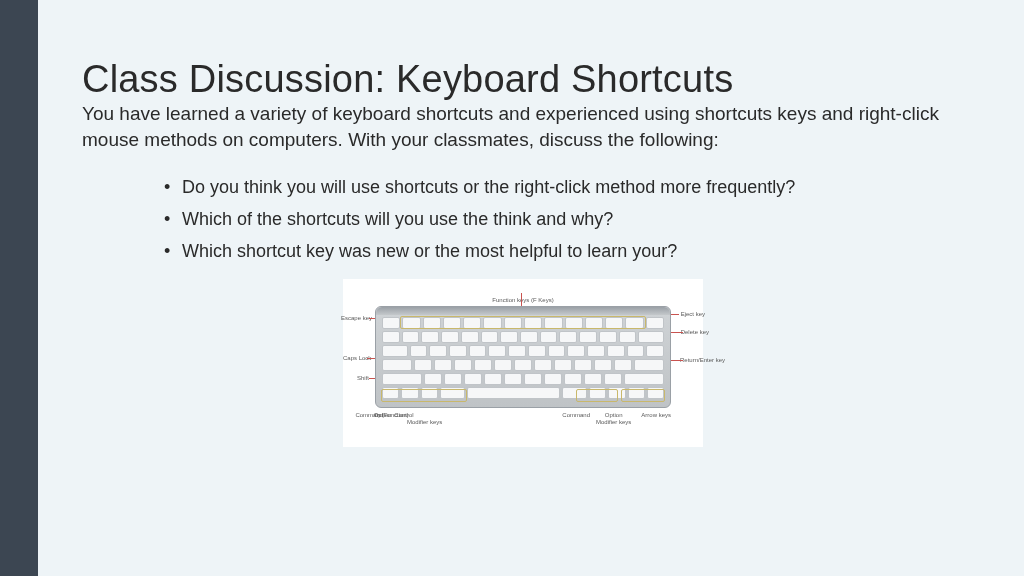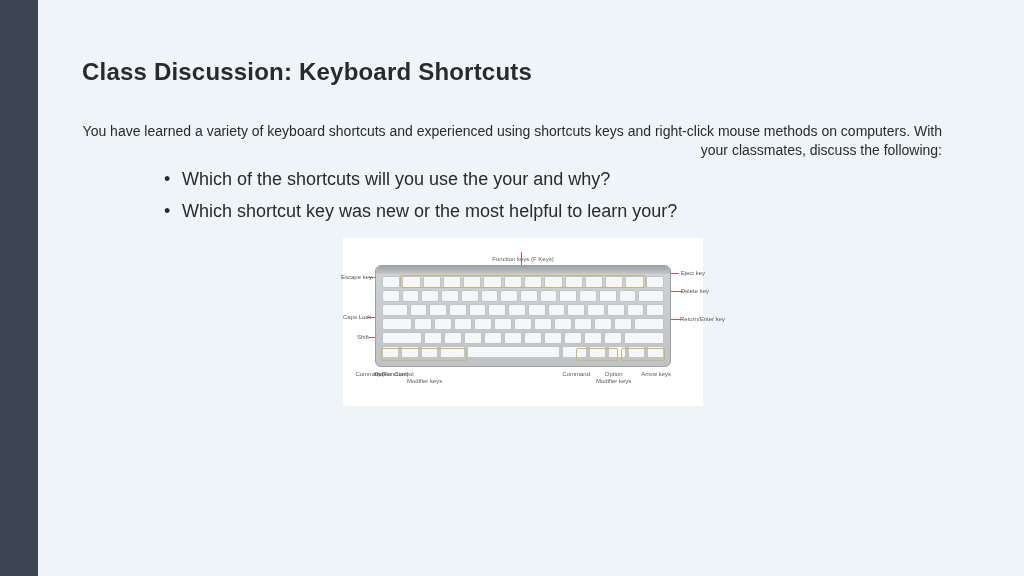--- a/index.html
+++ b/index.html
@@ -15,32 +15,30 @@
     height: 100%;
     background: #3c4652;
     flex: 0 0 38px;
   }
   .slide {
     flex: 1;
     padding: 58px 60px 20px 44px;
     position: relative;
   }
   .title {
-    font-size: 24px;
-    font-weight: 700;
+    font-size: 38px;
+    font-weight: 400;
     letter-spacing: 0.2px;
-    margin-bottom: 36px;
   }
   .intro {
-    font-size: 14px;
+    font-size: 19px;
     line-height: 1.35;
     font-weight: 400;
-    margin-bottom: 6px;
+    margin-bottom: 22px;
     max-width: 860px;
-    text-align: right;
   }
   ul.bullets {
     list-style: none;
     padding-left: 82px;
     max-width: 860px;
   }
   ul.bullets li {
     position: relative;
     font-size: 18px;
     line-height: 1.45;
@@ -124,21 +122,22 @@
 
 <div class="accent-bar"></div>
 
 <div class="slide">
 
   <h1 class="title">Class Discussion: Keyboard Shortcuts</h1>
 
   <p class="intro">You have learned a variety of keyboard shortcuts and experienced using shortcuts keys and right-click mouse methods on computers. With your classmates, discuss the following:</p>
 
   <ul class="bullets">
-    <li>Which of the shortcuts will you use the your and why?</li>
+    <li>Do you think you will use shortcuts or the right-click method more frequently?</li>
+    <li>Which of the shortcuts will you use the think and why?</li>
     <li>Which shortcut key was new or the most helpful to learn your?</li>
   </ul>
 
   <div class="keyboard-wrap">
     <div class="toplabel">Function keys (F Keys)</div>
 
     <span class="lbl" style="left:-2px; top:36px;">Escape key</span>
     <span class="lbl" style="left:0px; top:76px;">Caps Lock</span>
     <span class="lbl" style="left:14px; top:96px;">Shift</span>
 

